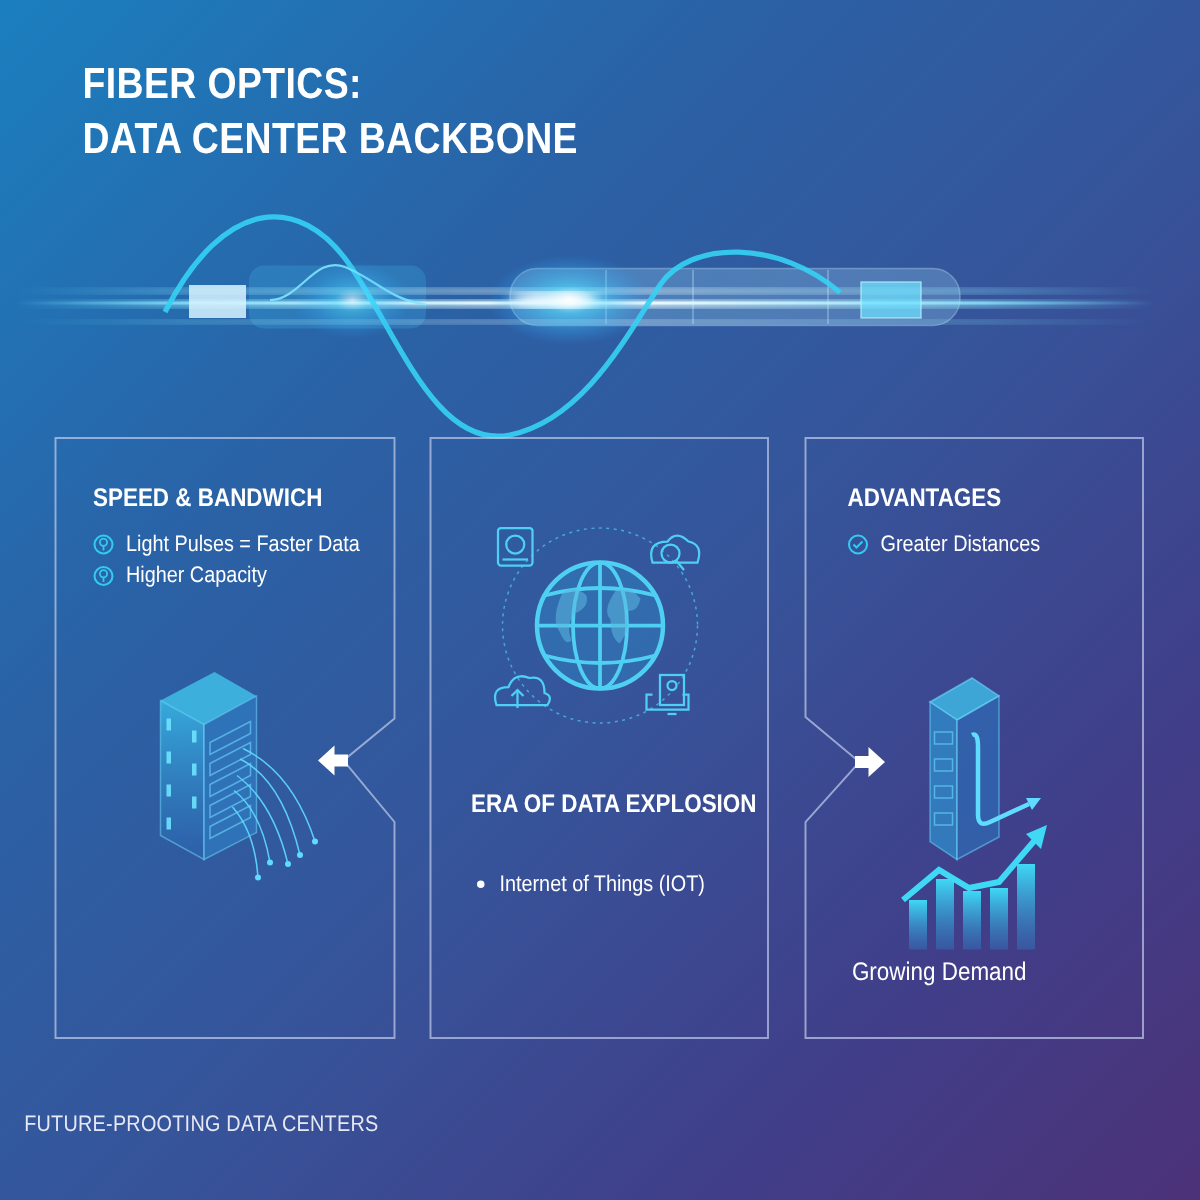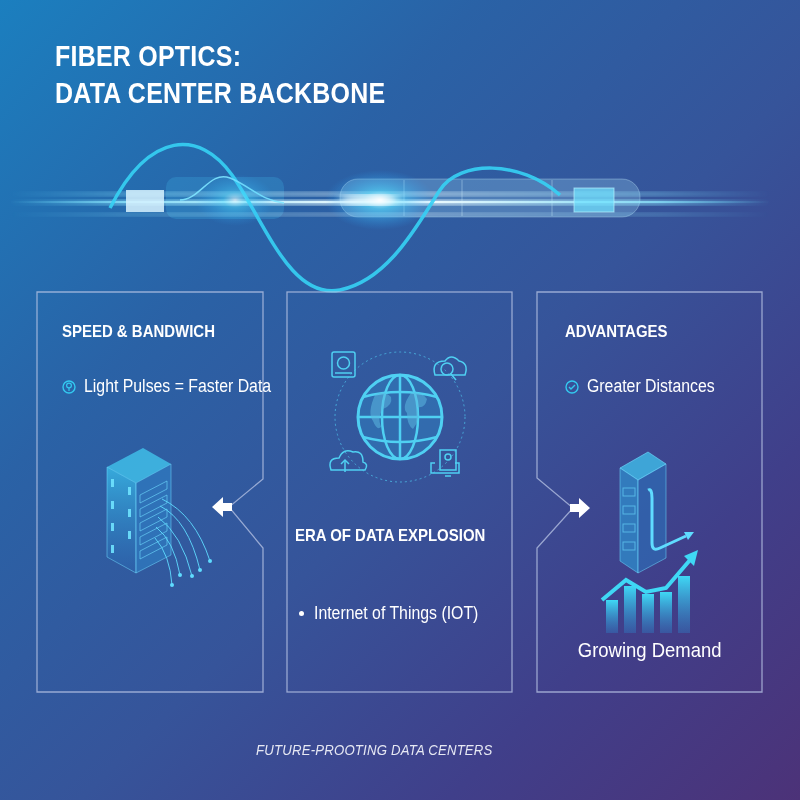--- a/index.html
+++ b/index.html
@@ -17,31 +17,31 @@
   }
   .title div { white-space:nowrap; }
   .fiber { position:absolute; left:0; top:130px; width:800px; height:140px; }
   .frame { position:absolute; left:0; top:0; width:800px; height:800px; pointer-events:none; }
   .panel-text { position:absolute; }
   .ph {
     font-weight:bold; font-size:17px; white-space:nowrap;
     transform: scaleX(0.88); transform-origin:left top;
   }
   .li {
-    display:flex; align-items:center; font-size:18px; white-space:nowrap; height:21px;margin-top:24px;
+    display:flex; align-items:center; font-size:15px; white-space:nowrap; height:21px;
   }
   .li .txt { transform: scaleX(0.88); transform-origin:left center; display:inline-block; }
   .li .ico { width:14px; height:14px; margin-right:8px; flex:none; }
   .bullet { width:5px; height:5px; border-radius:50%; background:#fff; margin-right:10px; flex:none; margin-left:4px;}
   .footer {
-    position:absolute; left:0; width:748px; top:741px; text-align:center;
-    font-size:15px; color:#e6e8f3; letter-spacing:0.2px;font-style:italic;
+    position:absolute; left:0; width:748px; top:741px; 
+    font-size:15px; color:#e6e8f3; letter-spacing:0.2px;
   }
   .footer span { display:inline-block; transform:scaleX(0.88); }
-  .gd { position:absolute; left:560px; top:638px; width:180px; text-align:center; font-size:21px; }
+  .gd { position:absolute; left:560px; top:638px; width:180px; font-size:17px; }
   .gd span { display:inline-block; transform:scaleX(0.88); }
   svg { overflow:visible; }
 </style>
 </head>
 <body>
 
 <div class="title">
   <div>FIBER OPTICS:</div>
   <div>DATA CENTER BACKBONE</div>
 </div>
@@ -108,20 +108,28 @@
   <div class="ph">SPEED &amp; BANDWICH</div>
   <div style="height:10px"></div>
   <div class="li">
     <svg class="ico" viewBox="0 0 14 14">
       <circle cx="7" cy="7" r="6" fill="none" stroke="#33c9f0" stroke-width="1.4"></circle>
       <circle cx="7" cy="5.5" r="2.4" fill="none" stroke="#33c9f0" stroke-width="1.2"></circle>
       <line x1="7" y1="8" x2="7" y2="11" stroke="#33c9f0" stroke-width="1.2"></line>
     </svg>
     <span class="txt">Light Pulses = Faster Data</span>
   </div>
+  <div class="li">
+    <svg class="ico" viewBox="0 0 14 14">
+      <circle cx="7" cy="7" r="6" fill="none" stroke="#33c9f0" stroke-width="1.4"></circle>
+      <circle cx="7" cy="5.5" r="2.4" fill="none" stroke="#33c9f0" stroke-width="1.2"></circle>
+      <line x1="7" y1="8" x2="7" y2="11" stroke="#33c9f0" stroke-width="1.2"></line>
+    </svg>
+    <span class="txt">Higher Capacity</span>
+  </div>
 </div>
 
 <svg style="position:absolute; left:100px; top:445px; width:130px; height:150px;" viewBox="0 0 130 150">
   <defs>
     <linearGradient id="srvL" x1="0" y1="0" x2="0" y2="1">
       <stop offset="0" stop-color="#38b8e6" stop-opacity="0.85"></stop>
       <stop offset="1" stop-color="#2a64b0" stop-opacity="0.5"></stop>
     </linearGradient>
   </defs>
   <polygon points="7,22 43,3 71,19 36,38" fill="#3fbde8" fill-opacity="0.85"></polygon>
@@ -188,21 +196,21 @@
       <path d="M16 119 l4 -4 l4 4"></path>
   </g>
   <g fill="none" stroke="#4fd0f2" stroke-width="1.5">
     <rect x="115" y="105" width="16" height="20"></rect>
       <circle cx="123" cy="112" r="3"></circle>
       <path d="M110 118 h-4 v10 h28 v-10 h-4"></path>
       <line x1="120" y1="131" x2="126" y2="131"></line>
   </g>
 </svg>
 
-<div class="panel-text" style="left:295px; top:526px;">
+<div class="panel-text" style="left:314px; top:526px;">
   <div class="ph">ERA OF DATA EXPLOSION</div>
   <div style="height:14px"></div>
   <div style="height:19px"></div>
   <div class="li">
     <span class="bullet"></span>
     <span class="txt">Internet of Things (IOT)</span>
   </div>
 </div>
 
 <div class="panel-text" style="left:565px; top:322px;">

